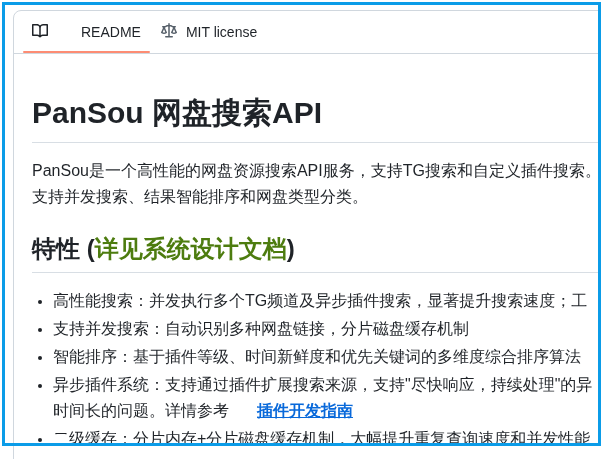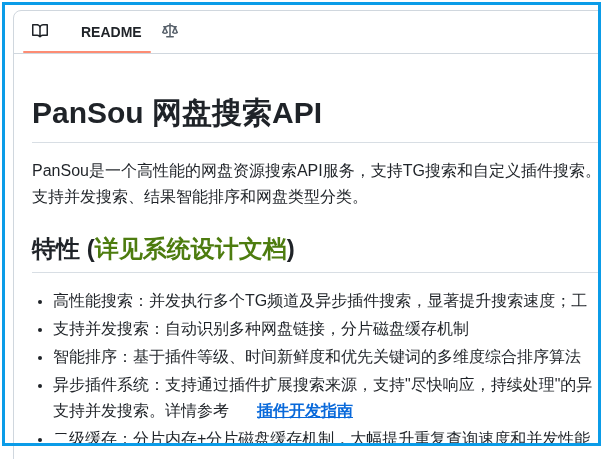--- a/index.html
+++ b/index.html
@@ -39,21 +39,21 @@
   .tab {
     display:flex; align-items:center; gap:9px;
     padding:0 10px;
     font-size:14px;
     color:#1f2328;
     position:relative;
     cursor:pointer;
   }
   .tab .octicon { flex:none; }
   .tab-label { white-space:nowrap; }
-  .tab.active .tab-label { font-weight:700;padding-left:24px; }
+  .tab.active .tab-label { font-weight:400;padding-left:24px; }
   .tab.active::after {
     content:""; position:absolute; left:1px; right:1px; bottom:0;
     height:2px; background:#fd8c73; border-radius:2px;
   }
   .content { padding:20px 0 0 18px; }
   h1.title {
     font-size:30px; font-weight:700; line-height:38px;
     margin-top:20px;
     padding-bottom:10px;
     border-bottom:1px solid #d8dee4;
@@ -106,20 +106,21 @@
               </svg>
           </span>
           <span class="tab-label">README</span>
         </div>
         <div class="tab">
           <span class="octicon">
             <svg width="16" height="16" viewBox="0 0 16 16" fill="#57606a" aria-hidden="true">
                 <path d="M8.75.75V2h.985c.304 0 .603.08.867.231l1.29.736c.038.022.08.033.124.033h2.234a.75.75 0 0 1 0 1.5h-.427l2.111 4.692a.75.75 0 0 1-.154.838l-.53-.53.529.531-.001.002-.002.002-.006.006-.016.015-.045.04c-.21.176-.441.327-.686.45C14.556 10.78 13.88 11 13 11a4.498 4.498 0 0 1-2.023-.454 3.544 3.544 0 0 1-.686-.45l-.045-.04-.016-.015-.006-.006-.004-.004v-.001a.75.75 0 0 1-.154-.838L12.178 4.5h-.162c-.305 0-.604-.079-.868-.231l-1.29-.736a.245.245 0 0 0-.124-.033H8.75V13h2.5a.75.75 0 0 1 0 1.5h-6.5a.75.75 0 0 1 0-1.5h2.5V3.5h-.984a.245.245 0 0 0-.124.033l-1.289.737c-.265.15-.564.23-.869.23h-.162l2.112 4.692a.75.75 0 0 1-.154.838l-.53-.53.529.531-.001.002-.002.002-.006.006-.016.015-.045.04c-.21.176-.441.327-.686.45C4.556 10.78 3.88 11 3 11a4.498 4.498 0 0 1-2.023-.454 3.544 3.544 0 0 1-.686-.45l-.045-.04-.016-.015-.006-.006-.004-.004v-.001a.75.75 0 0 1-.154-.838L2.178 4.5H1.75a.75.75 0 0 1 0-1.5h2.234a.249.249 0 0 0 .125-.033l1.288-.737c.265-.15.564-.23.869-.23h.984V.75a.75.75 0 0 1 1.5 0Zm2.945 8.477c.285.135.718.273 1.305.273s1.02-.138 1.305-.273L13 6.327Zm-10 0c.285.135.718.273 1.305.273s1.02-.138 1.305-.273L3 6.327Z"></path>
               </svg>
           </span>
+          <span class="tab-label">MIT license</span>
         </div>
       </div>
 
       <div class="content">
         <h1 class="title">PanSou 网盘搜索API</h1>
 
         <p class="intro">
           <span class="line">PanSou是一个高性能的网盘资源搜索API服务，支持TG搜索和自定义插件搜索。</span>
           <span class="line">支持并发搜索、结果智能排序和网盘类型分类。</span>
         </p>
@@ -131,21 +132,21 @@
             <div class="fl"><span class="term">高性能搜索</span><span>：并发执行多个TG频道及异步插件搜索，显著提升搜索速度；工</span></div>
           </li>
           <li>
             <div class="fl"><span class="term">支持并发搜索</span><span>：自动识别多种网盘链接，分片磁盘缓存机制</span></div>
           </li>
           <li>
             <div class="fl"><span class="term">智能排序</span><span>：基于插件等级、时间新鲜度和优先关键词的多维度综合排序算法</span></div>
           </li>
           <li>
             <div class="fl"><span class="term">异步插件系统</span><span>：支持通过插件扩展搜索来源，支持"尽快响应，持续处理"的异</span></div>
-            <div class="fl"><span>支持并发搜索。详情参考</span><a class="inline-link">插件开发指南</a></div>
+            <div class="fl"><span>时间长的问题。详情参考</span><a class="inline-link">插件开发指南</a></div>
           </li>
           <li>
             <div class="fl"><span class="term">二级缓存</span><span>：分片内存+分片磁盘缓存机制，大幅提升重复查询速度和并发性能</span></div>
           </li>
         </ul>
       </div>
 
     </div>
   </div>
   <div class="border-continuation"></div>

